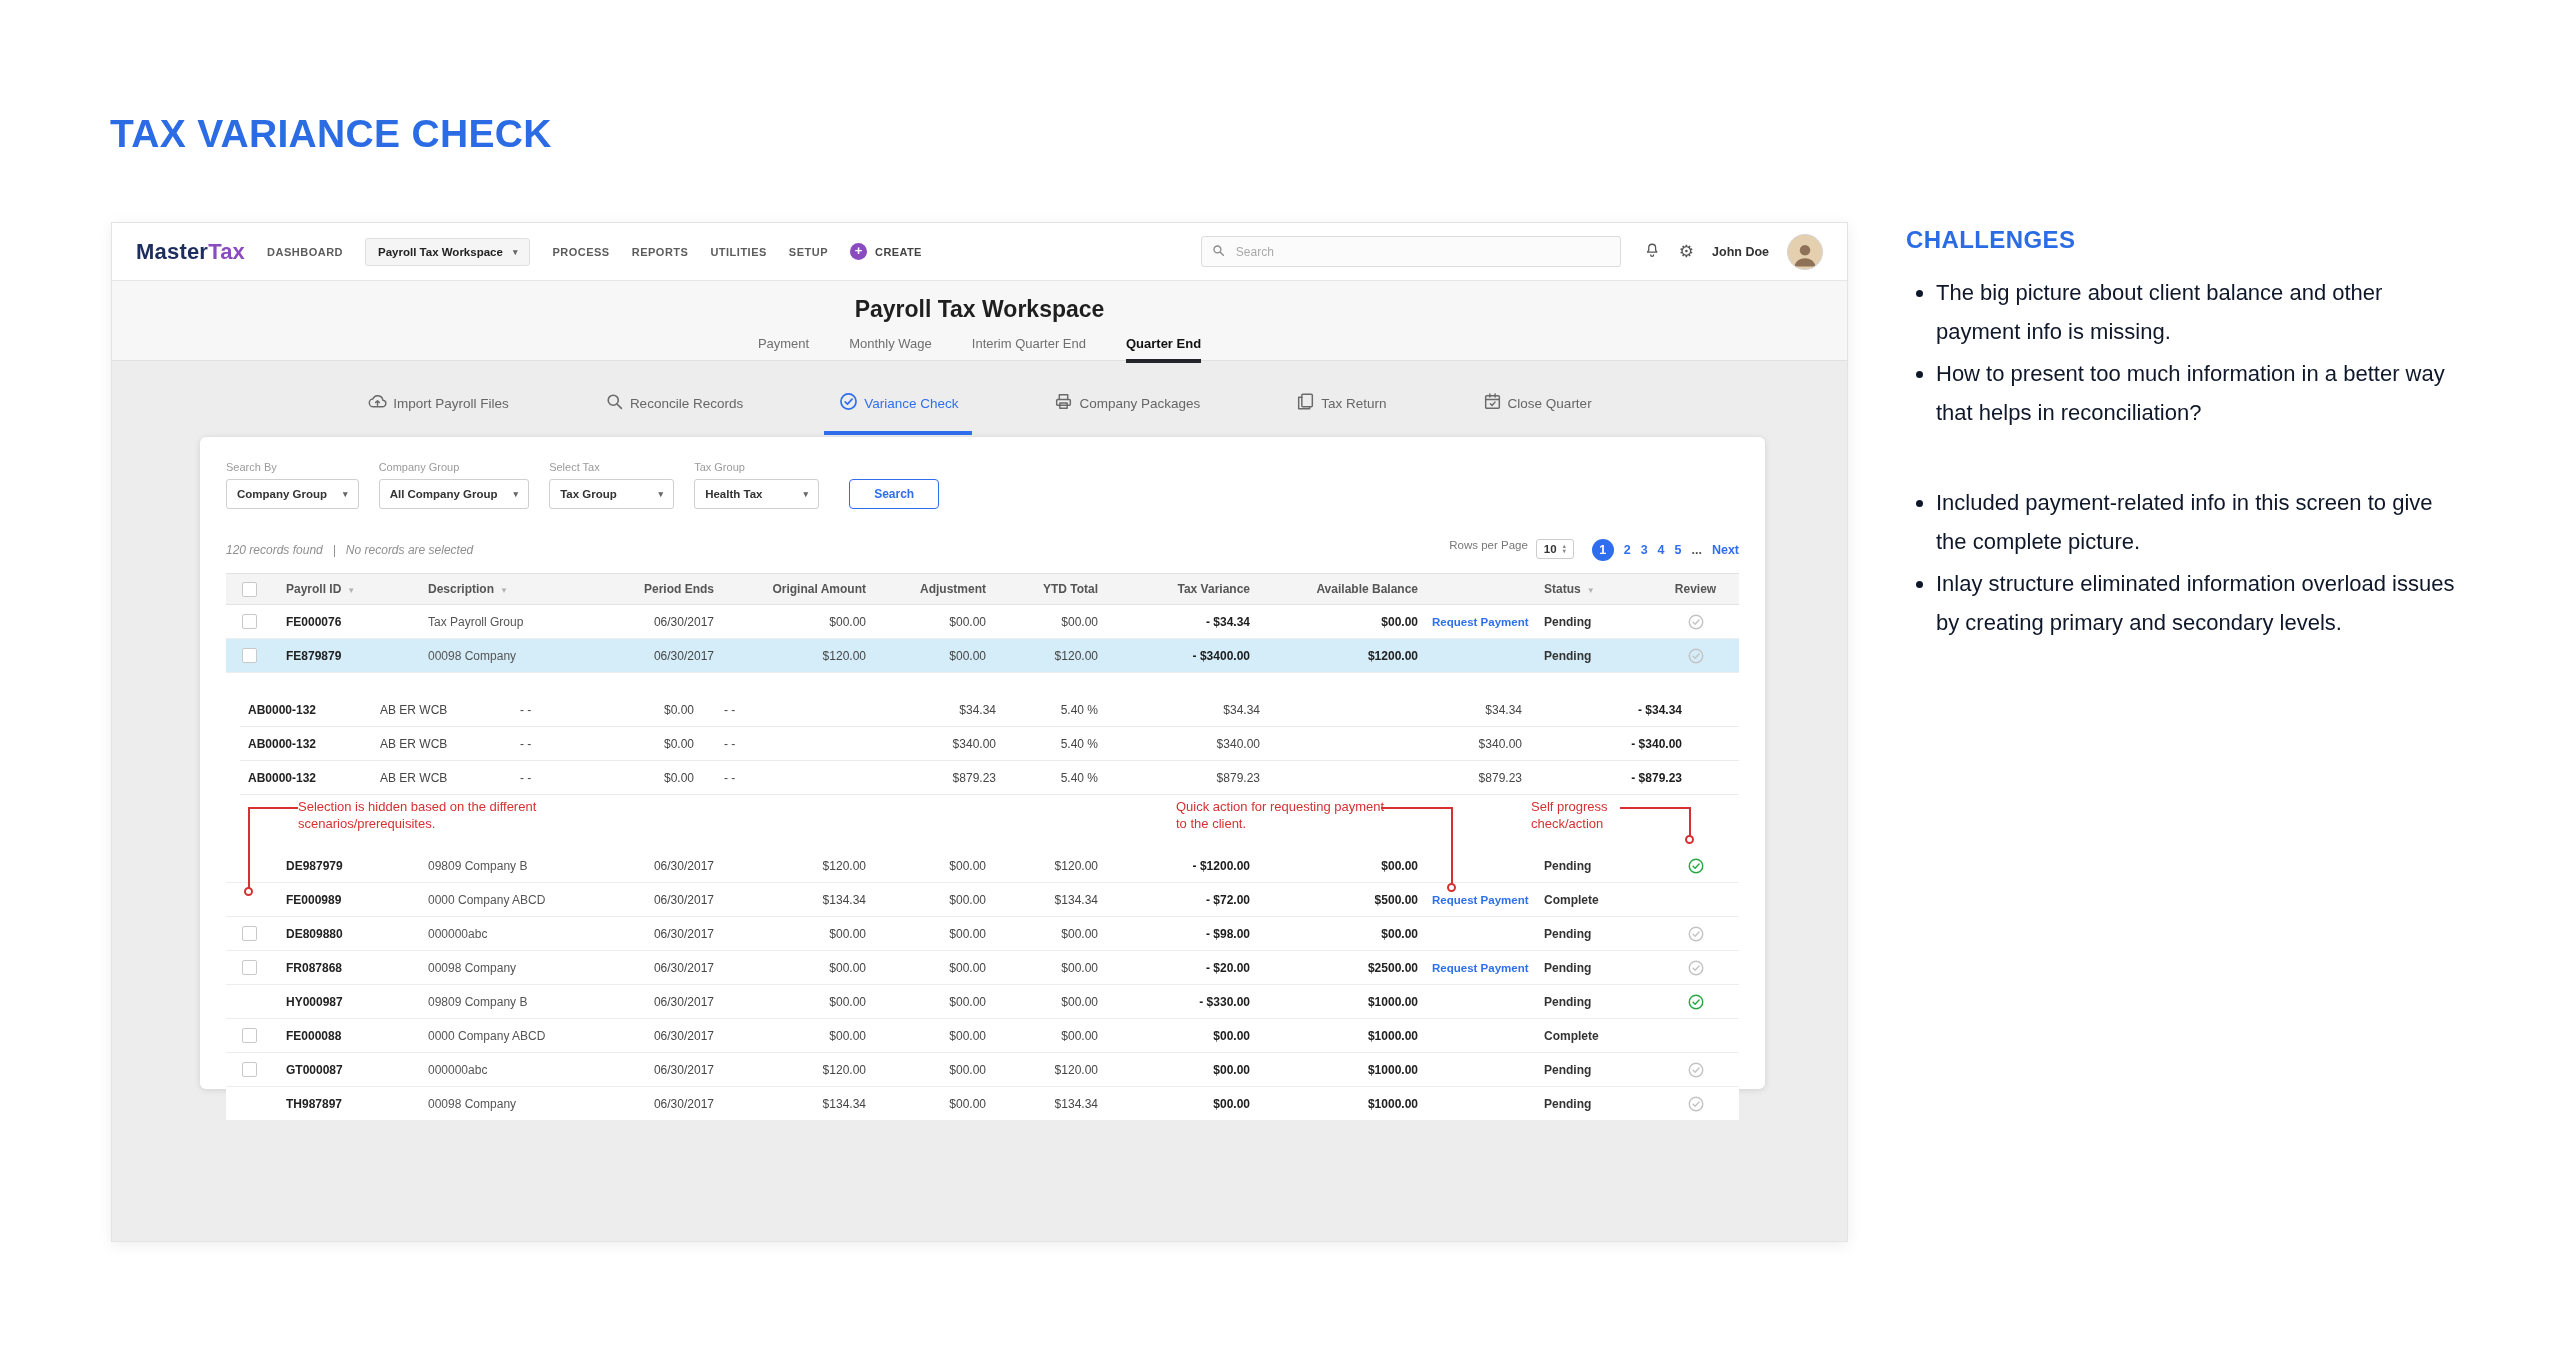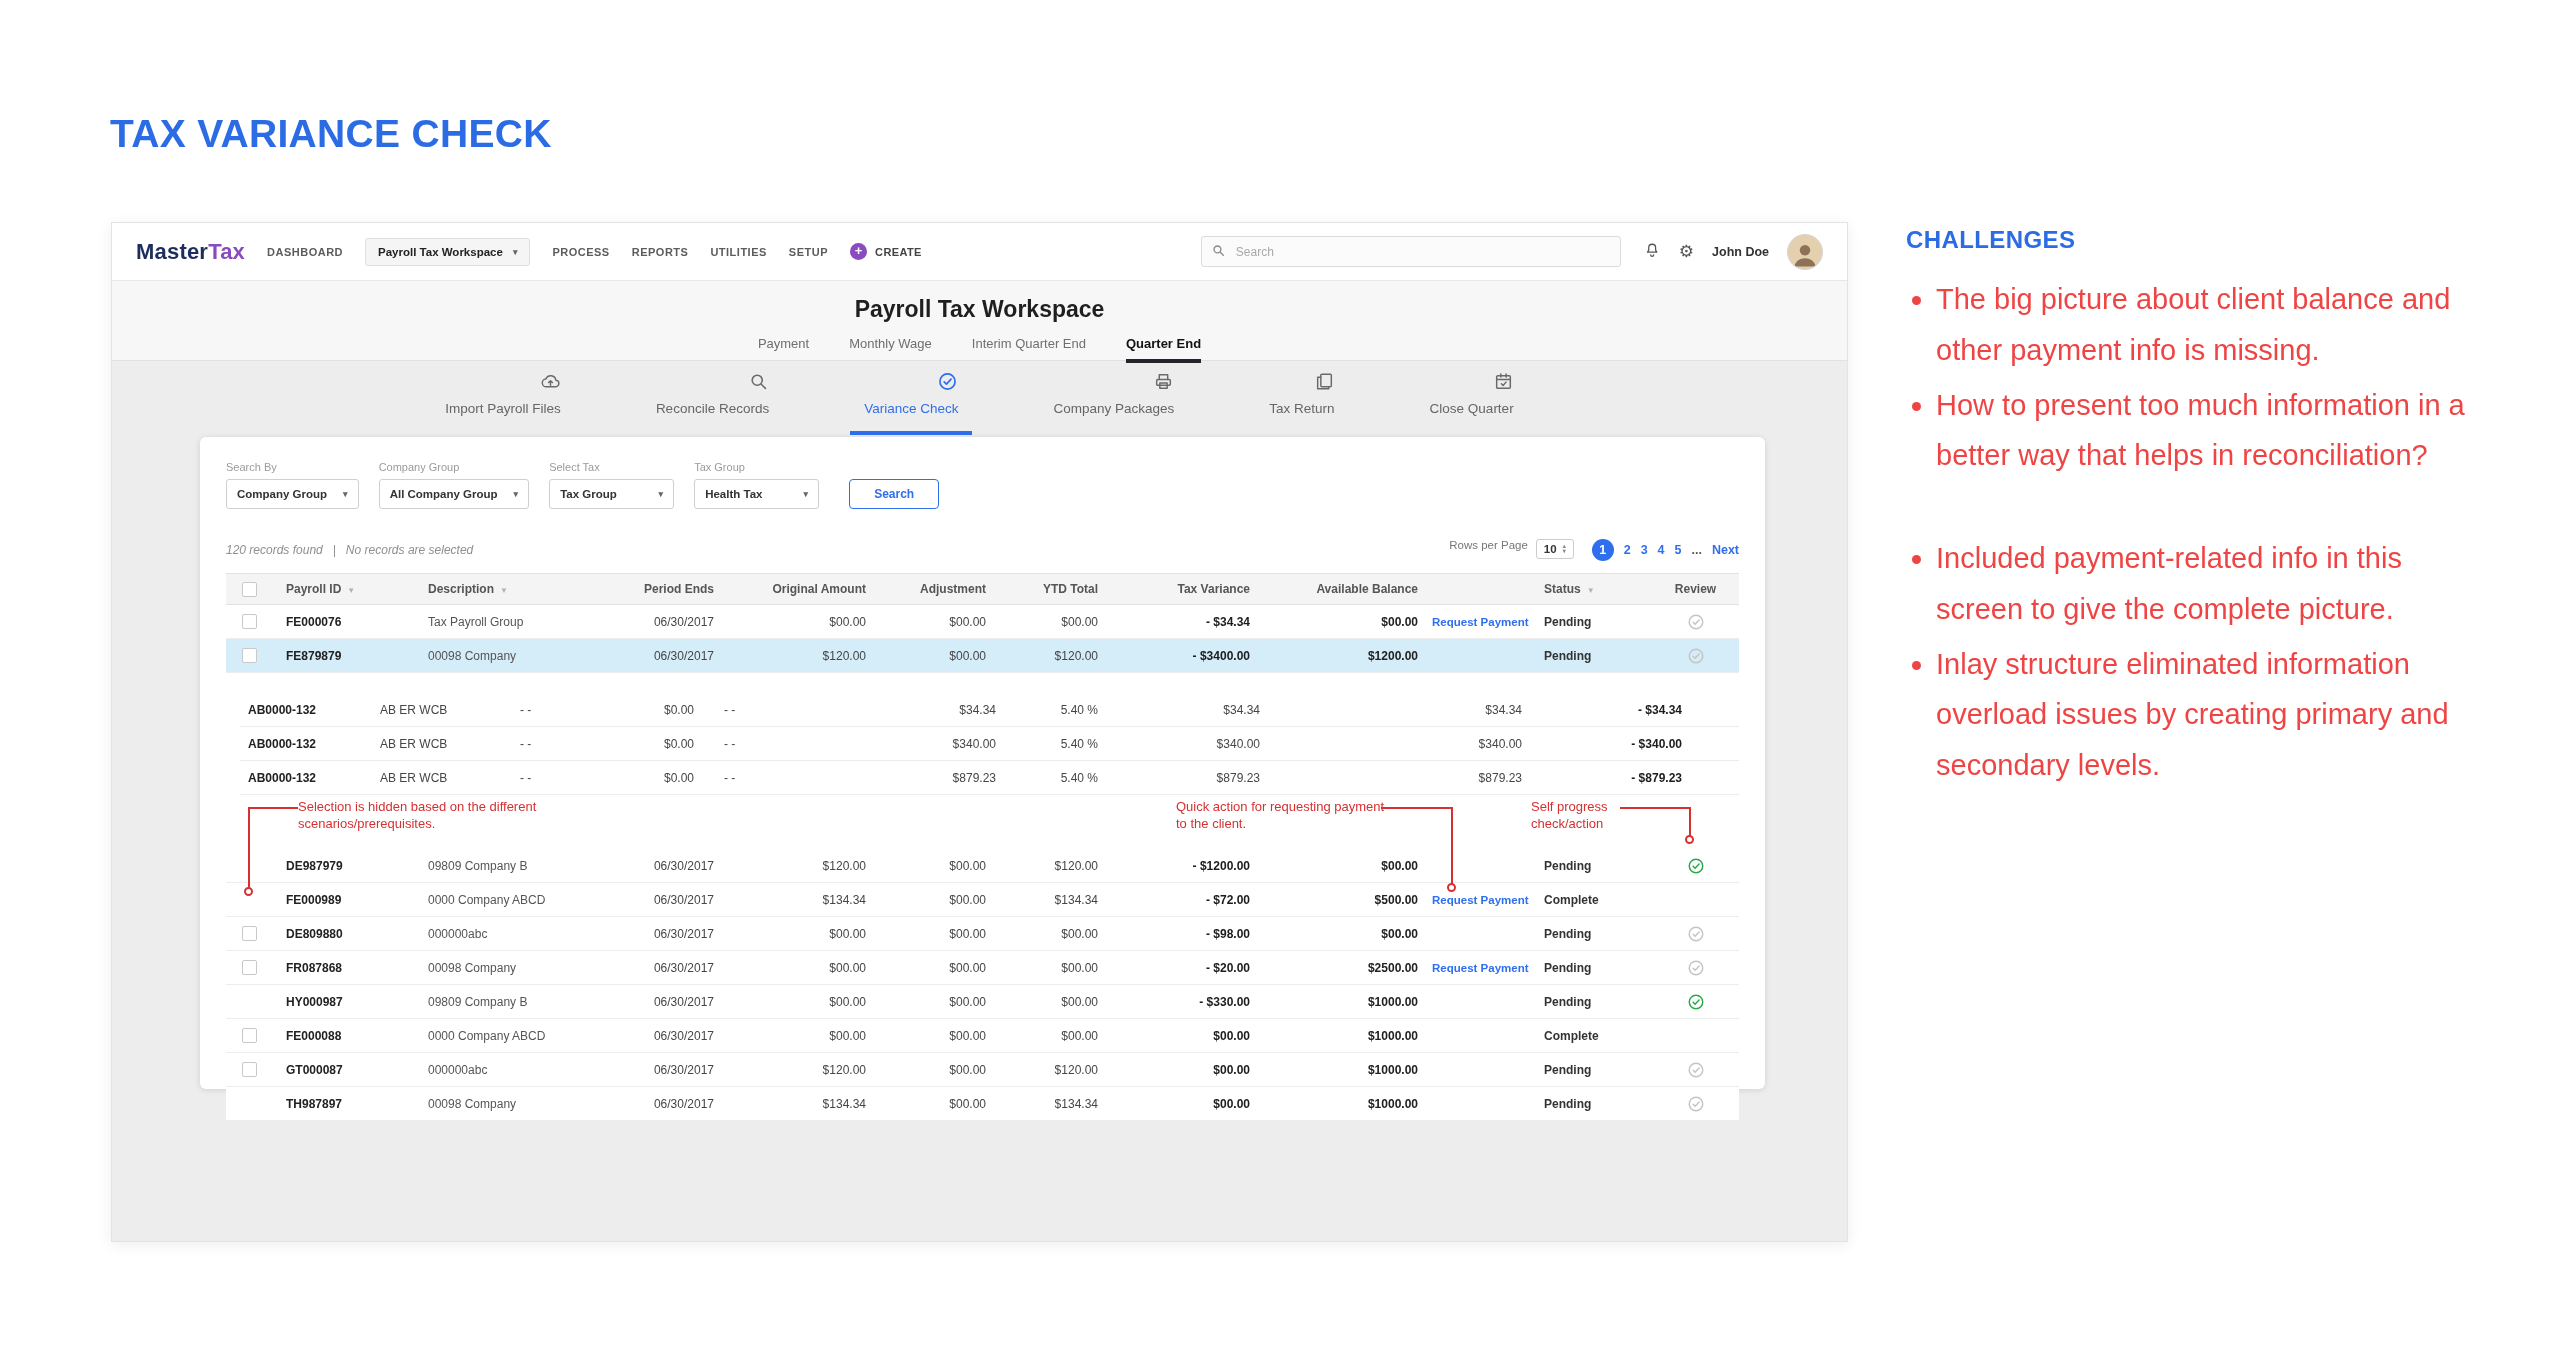--- a/index.html
+++ b/index.html
@@ -38,21 +38,21 @@
   .avatar { width: 36px; height: 36px; border-radius: 50%; background: #e4cfae; border: 1px solid #d5d5d5;
             overflow: hidden; display: flex; align-items: flex-end; justify-content: center; }
 
   .titlebar { background: #f7f7f7; border-bottom: 1px solid #e1e1e1; text-align: center; height: 80px; padding-top: 15px; }
   .app-title { font-size: 23px; font-weight: 800; color: #1f1f1f; }
   .tabs { display: inline-flex; gap: 40px; margin-top: 13px; }
   .tab { font-size: 13px; color: #6f6f6f; padding-bottom: 8px; cursor: pointer; }
   .tab.active { color: #111; font-weight: 800; border-bottom: 4px solid #23252b; }
 
   .toolbar { display: flex; justify-content: center; gap: 95px; height: 74px; padding-top: 10px; }
-  .titem { position: relative; display: flex; flex-direction: column; align-items: flex-end; gap: 5px;
+  .titem { position: relative; display: flex; flex-direction: row; align-items: center; gap: 5px;
            height: 64px; cursor: pointer; }
   .titem .tlabel { font-size: 13.5px; color: #666; }
   .titem svg { color: #6a6a6a; }
   .titem.active .tlabel, .titem.active svg { color: var(--accent-blue, #2f6fed); }
   .titem.active::after { content: ""; position: absolute; left: -14px; right: -14px; bottom: 0; height: 4px;
                          background: var(--accent-blue, #2f6fed); }
 
   
   .card { position: absolute; left: 88px; top: 214px; width: 1565px; height: 652px; background: #fff;
           border-radius: 6px; box-shadow: 0 1px 6px rgba(0,0,0,.12); padding: 24px 26px 0; }
@@ -135,21 +135,21 @@
   .an-m-c { left: 1221px; top: 86px; }
   .an-r-text { left: 1305px; top: 2px; width: 120px; }
   .an-r-h { left: 1394px; top: 10px; width: 70px; height: 2px; }
   .an-r-v { left: 1463px; top: 10px; width: 2px; height: 32px; }
   .an-r-c { left: 1459px; top: 38px; }
 
   
   .side { position: absolute; left: 1906px; top: 226px; width: 560px; }
   .side-h { font-size: 24px; font-weight: 800; color: var(--heading-blue, #2b6ce5); letter-spacing: .4px; }
   .side ul { margin: 20px 0 0 30px; }
-  .side li { font-size: 29px; color: #ef4444; line-height: 1.75; margin-bottom: 4px; }
+  .side li { font-size: 22px; color: #0f172a; line-height: 1.75; margin-bottom: 4px; }
   .sec2 { margin-top: 52px; }
 </style>
 </head>
 <body>
 
 <div class="canvas">
 
   <div class="headline">TAX VARIANCE CHECK</div>
 
   <div class="frame">

